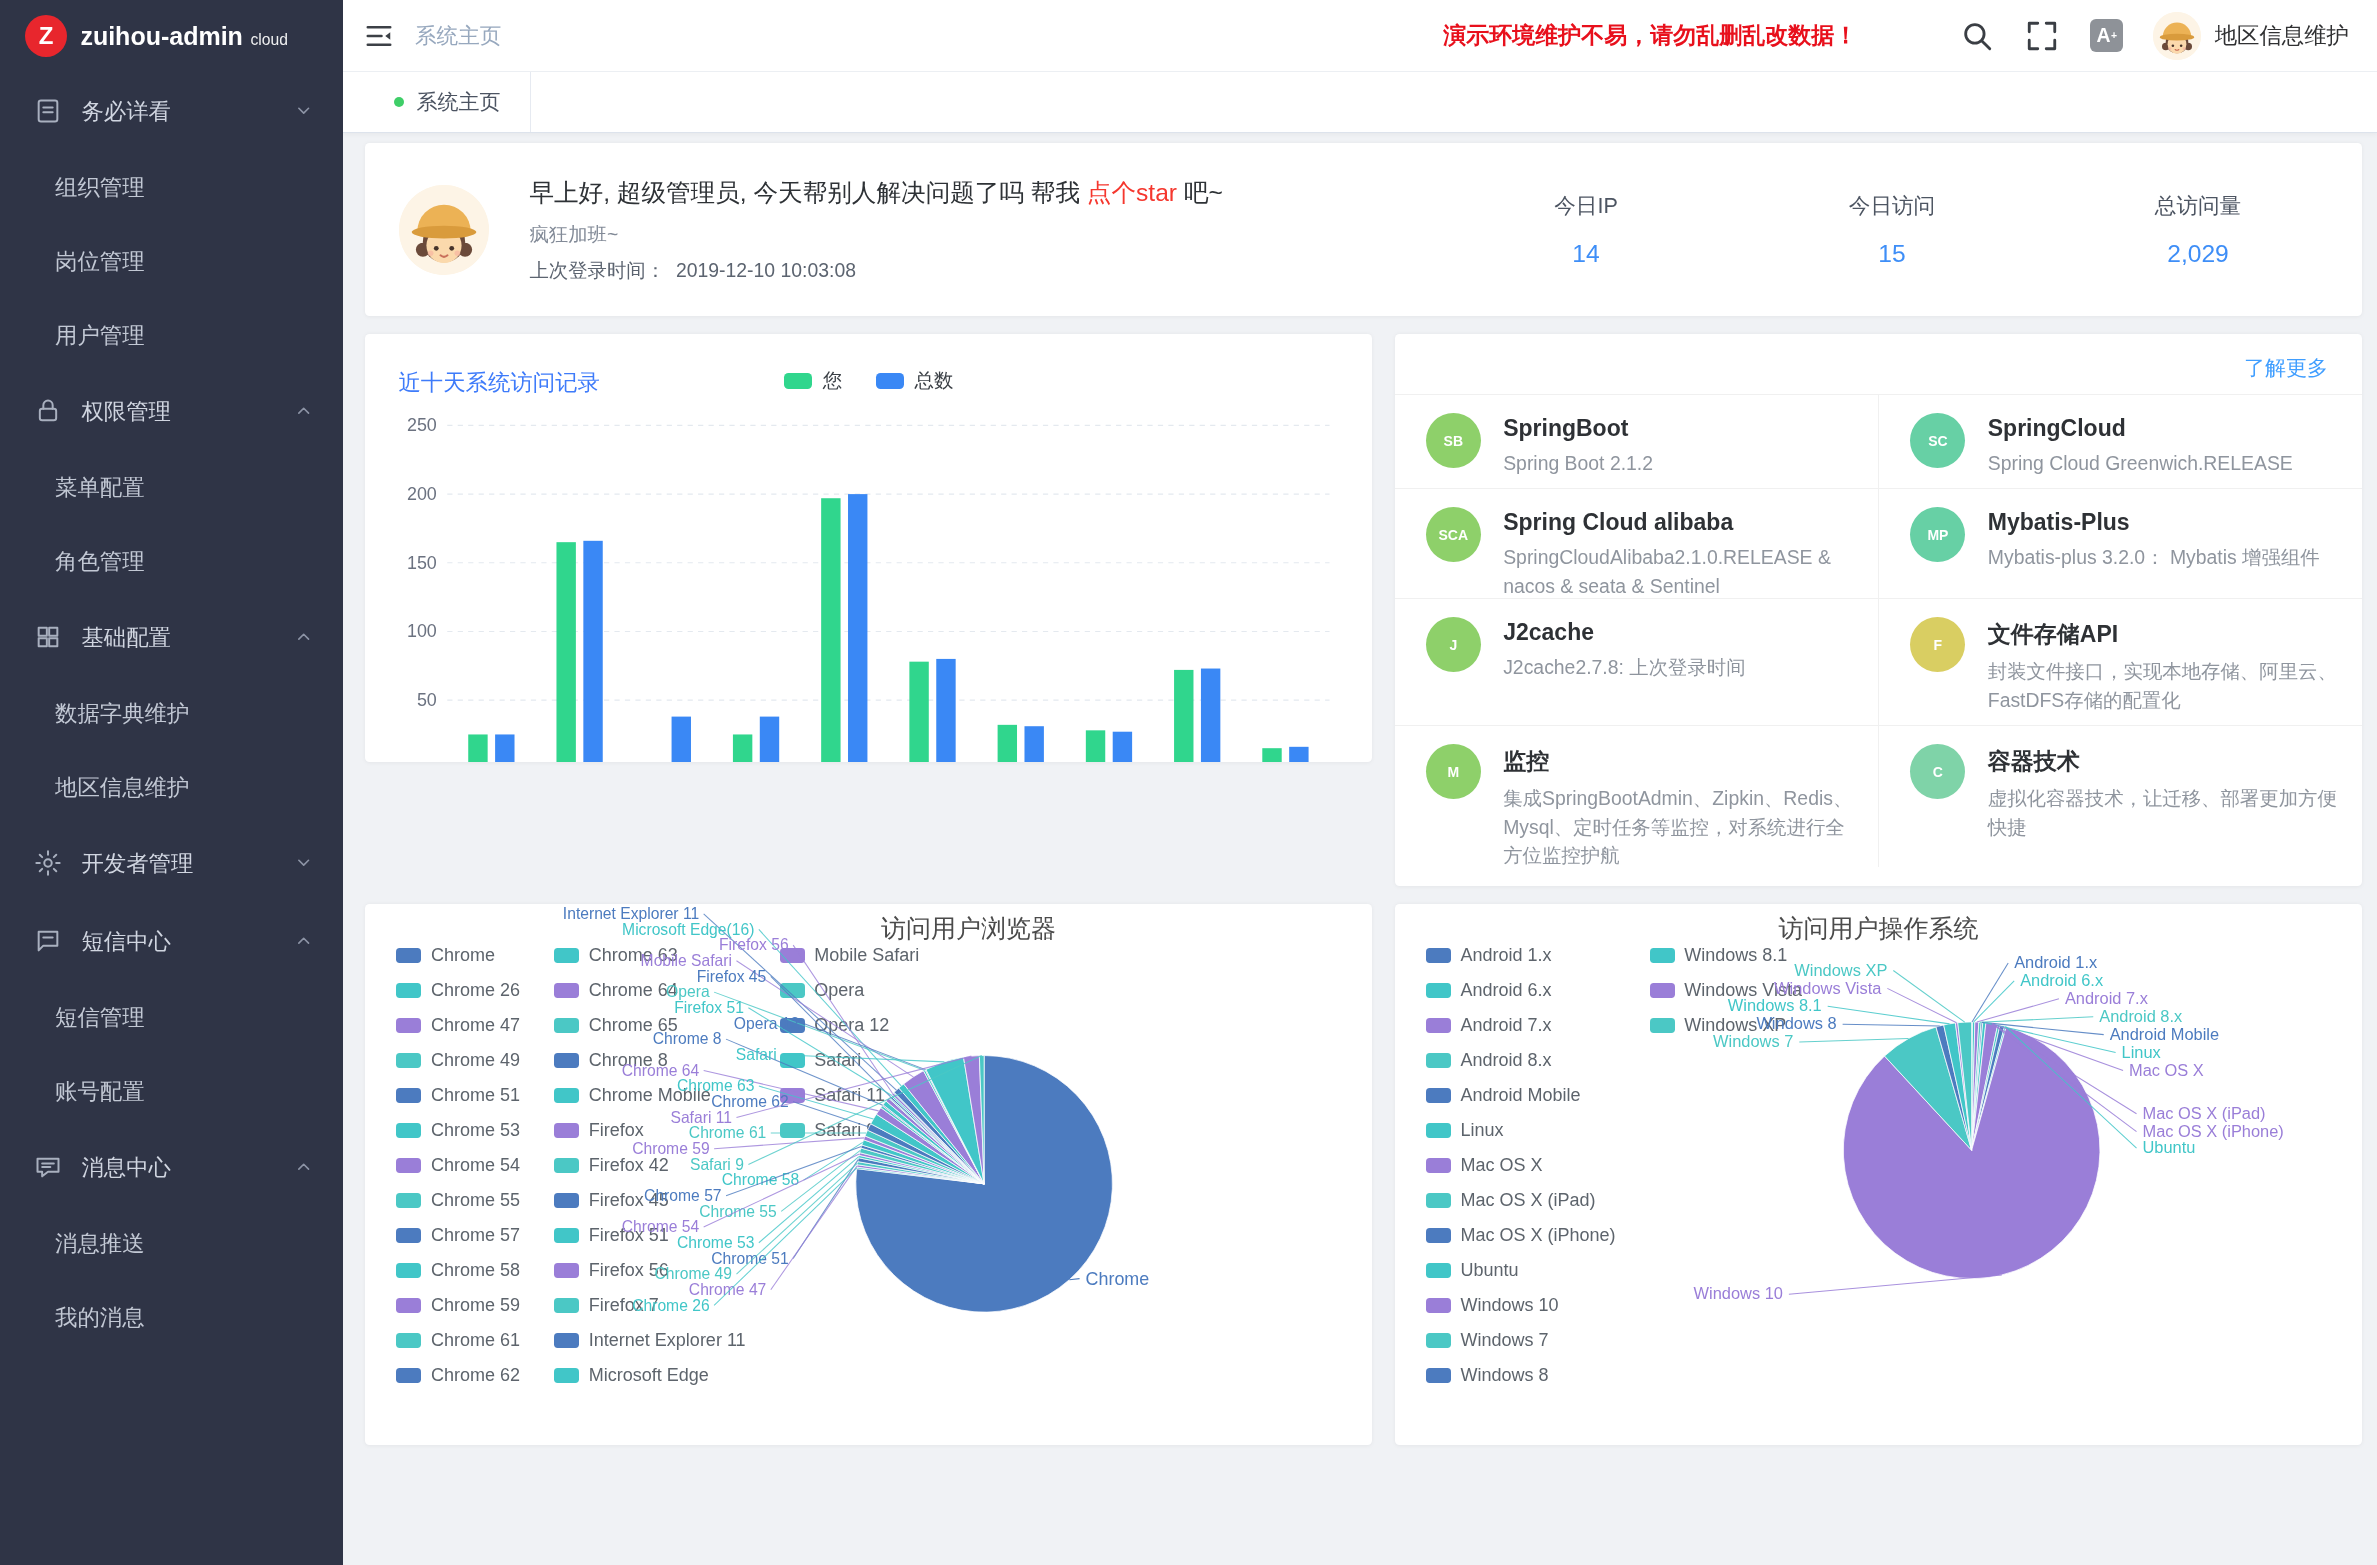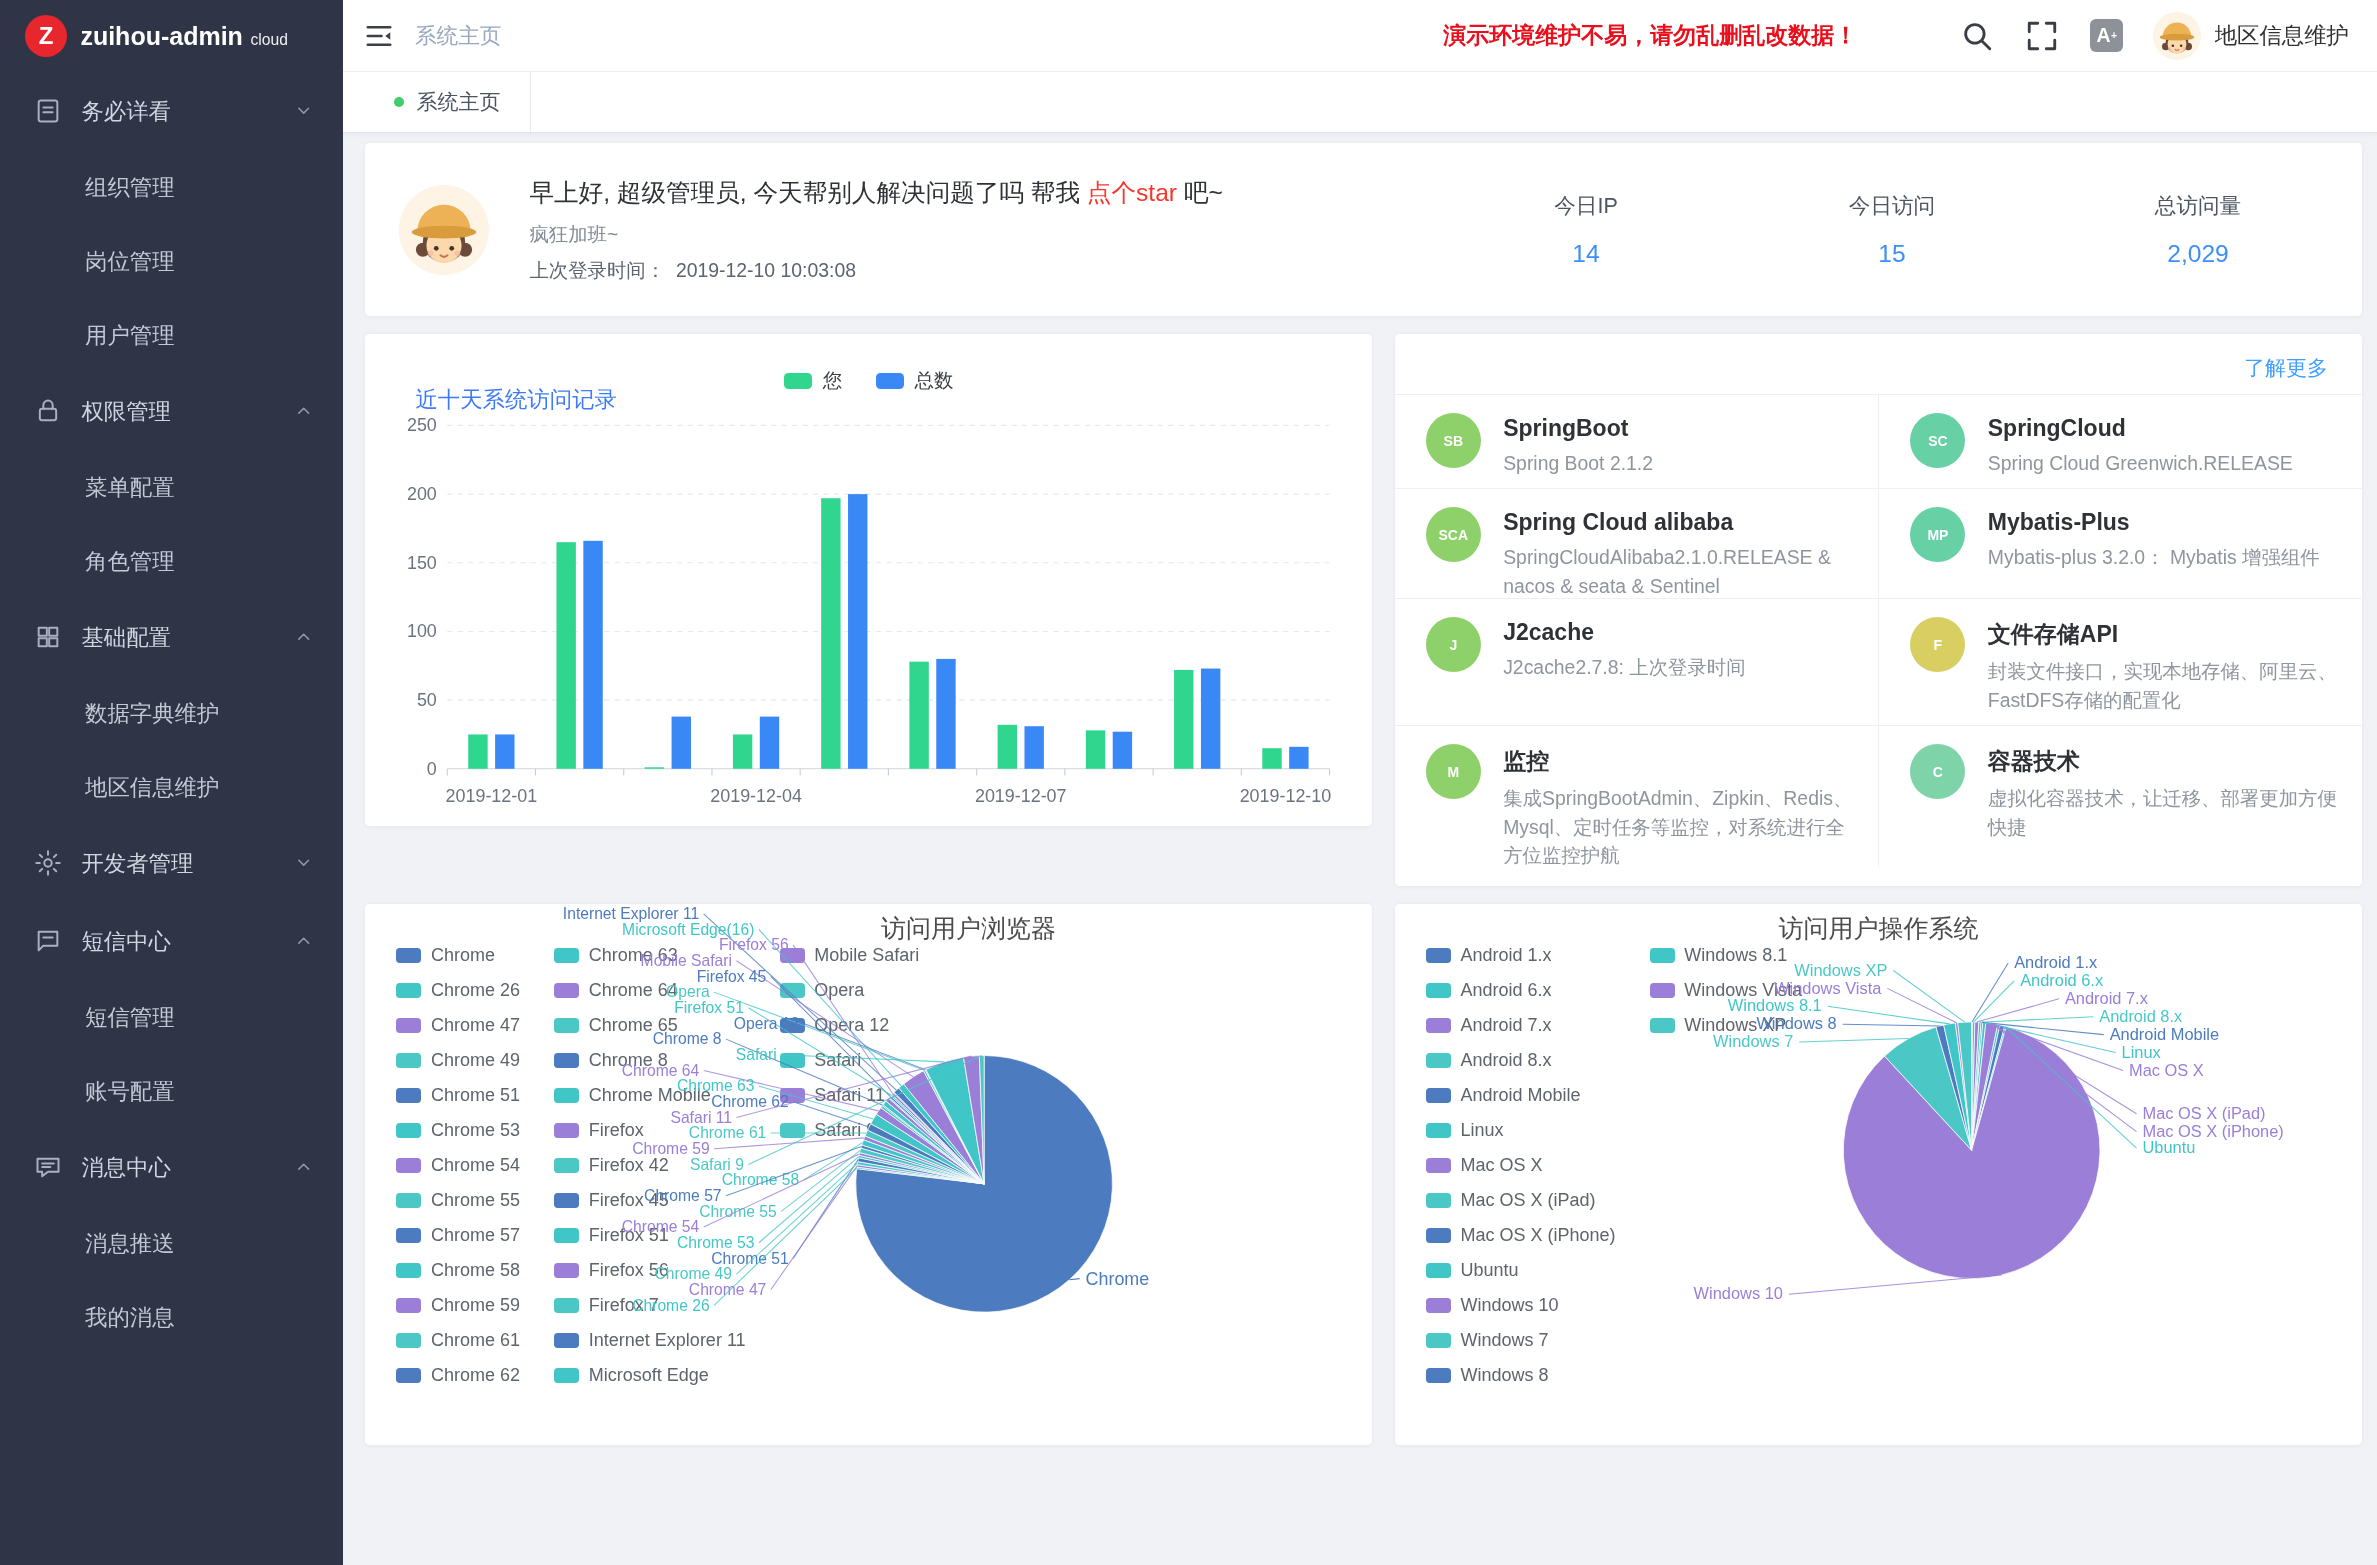--- a/index.html
+++ b/index.html
@@ -12,21 +12,21 @@
 .logo-text{margin-left:13.4px;color:#fff;white-space:nowrap}
 .logo-name{font-size:25px;font-weight:bold}
 .logo-suffix{font-size:15.7px;margin-left:7.5px;opacity:.92}
 .menu{height:calc(100% - 72px);overflow:hidden}
 .menu-item{height:78px;display:flex;align-items:center;padding:0 30px 0 34px;color:#d0d5e0;font-size:22.4px;cursor:pointer}
 .mi-icon{width:28px;height:28px;margin-right:19.4px;flex:none;color:#a9b0bf}
 .mi-icon svg{width:100%;height:100%;fill:none;stroke:currentColor;stroke-width:1.7;stroke-linecap:round;stroke-linejoin:round}
 .chev{margin-left:auto;width:19.4px;height:19.4px;color:#8d94a6}
 .chev svg{width:100%;height:100%;fill:none;stroke:currentColor;stroke-width:2;stroke-linecap:round;stroke-linejoin:round}
 .chev.up{transform:rotate(180deg)}
-.sub-item{height:74px;display:flex;align-items:center;padding-left:85px;color:#c2c8d4;font-size:22.4px;cursor:pointer}
+.sub-item{height:74px;display:flex;align-items:center;padding-left:55px;color:#c2c8d4;font-size:22.4px;cursor:pointer}
 
 .header{position:fixed;left:343px;top:0;right:0;height:72px;background:#fff;display:flex;align-items:center;z-index:15;border-bottom:0.7px solid #eceff3}
 .hamburger{width:72px;height:72px;display:flex;align-items:center;justify-content:center;color:#3c4046;cursor:pointer}
 .hamburger svg{width:30px;height:30px;fill:none;stroke:currentColor;stroke-width:2;stroke-linecap:round}
 .breadcrumb{font-size:21.6px;color:#97a8be;cursor:pointer}
 .header-right{margin-left:auto;display:flex;align-items:center;padding-right:28px}
 .warning{color:#e8101c;font-weight:bold;font-size:23px;margin-right:72px;white-space:nowrap}
 .hicon{width:34px;height:34px;margin-left:31px;color:#3a3e44;cursor:pointer}
 .hicon svg{width:100%;height:100%;fill:none;stroke:currentColor;stroke-width:2;stroke-linecap:round;stroke-linejoin:round}
 .font-btn{width:33px;height:33px;margin-left:31px;border-radius:6px;background:#8e9298;color:#fff;display:flex;align-items:center;justify-content:center;font-size:19.4px;font-weight:bold;cursor:pointer}
@@ -47,21 +47,21 @@
 .greet-line1{font-size:24.6px;color:#2e3236}
 .star{color:#f5372e;cursor:pointer}
 .greet-line2{margin-top:12px;font-size:19.4px;color:#828a97}
 .greet-line3{margin-top:9.7px;font-size:19.4px;color:#5c6470}
 .stats{margin-left:auto;display:flex;gap:82px}
 .stat{width:224px;text-align:center}
 .stat-label{font-size:21.6px;color:#4d5562}
 .stat-value{margin-top:20px;font-size:24.6px;color:#3e8ef7}
 
 .row{display:flex;gap:22.4px;margin-top:18px}
-.chart-card{width:1007px;height:492px;position:relative;padding:50px;overflow:hidden}
+.chart-card{width:1007px;height:428px;position:relative;padding:33px;overflow:hidden}
 .bar-title{font-size:22.4px;color:#3e7bfa}
 .bar-legend{position:absolute;top:33px;left:0;right:0;display:flex;justify-content:center;gap:34px}
 .bl-item{display:flex;align-items:center;cursor:pointer}
 .bl-chip{width:28px;height:16.4px;border-radius:4.5px;margin-right:10.4px}
 .bl-label{font-size:19.4px;color:#3a3f45}
 .bar-svg{position:absolute;left:33px;top:72px}
 
 .features-card{flex:1;height:552px;position:relative;overflow:hidden}
 .features-link{position:absolute;top:19.4px;right:34px;color:#409eff;font-size:21px;cursor:pointer}
 .features-grid{position:absolute;top:60px;left:0;right:0;display:grid;grid-template-columns:1fr 1fr;grid-template-rows:94px 110px 127px 142px}

